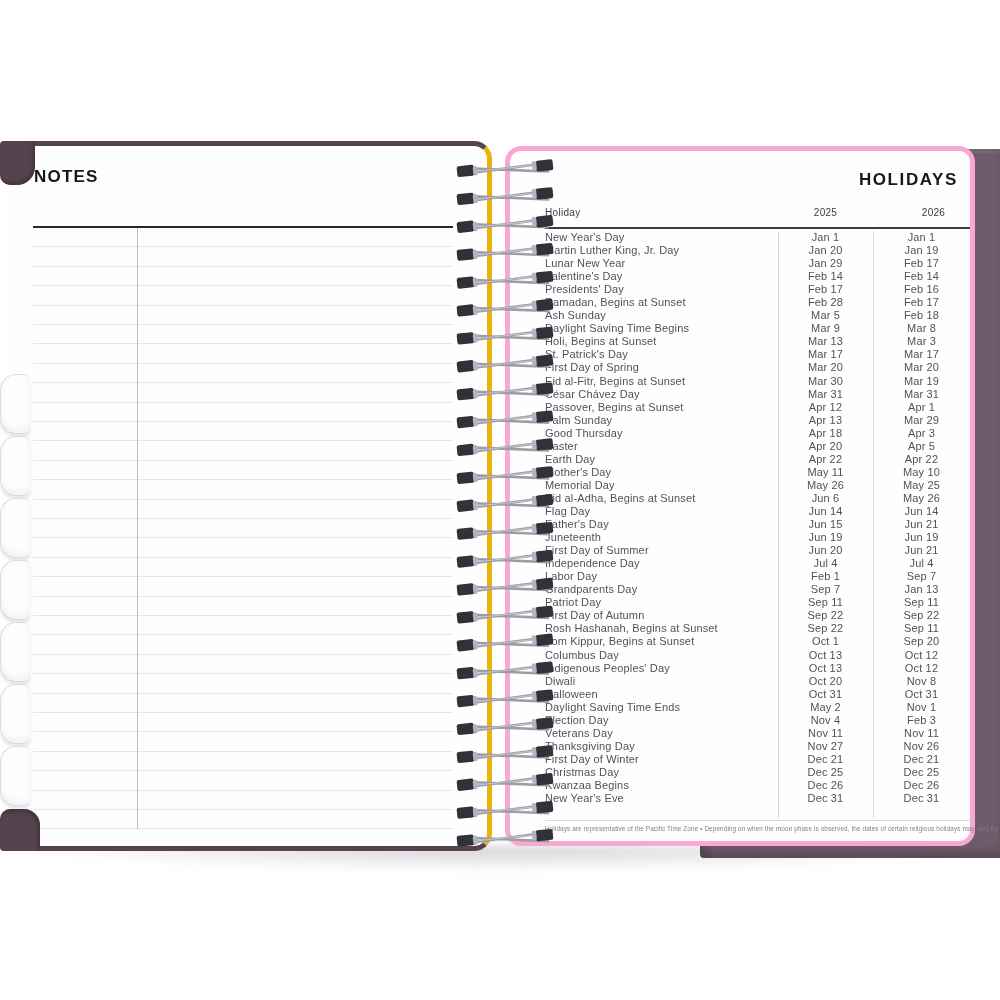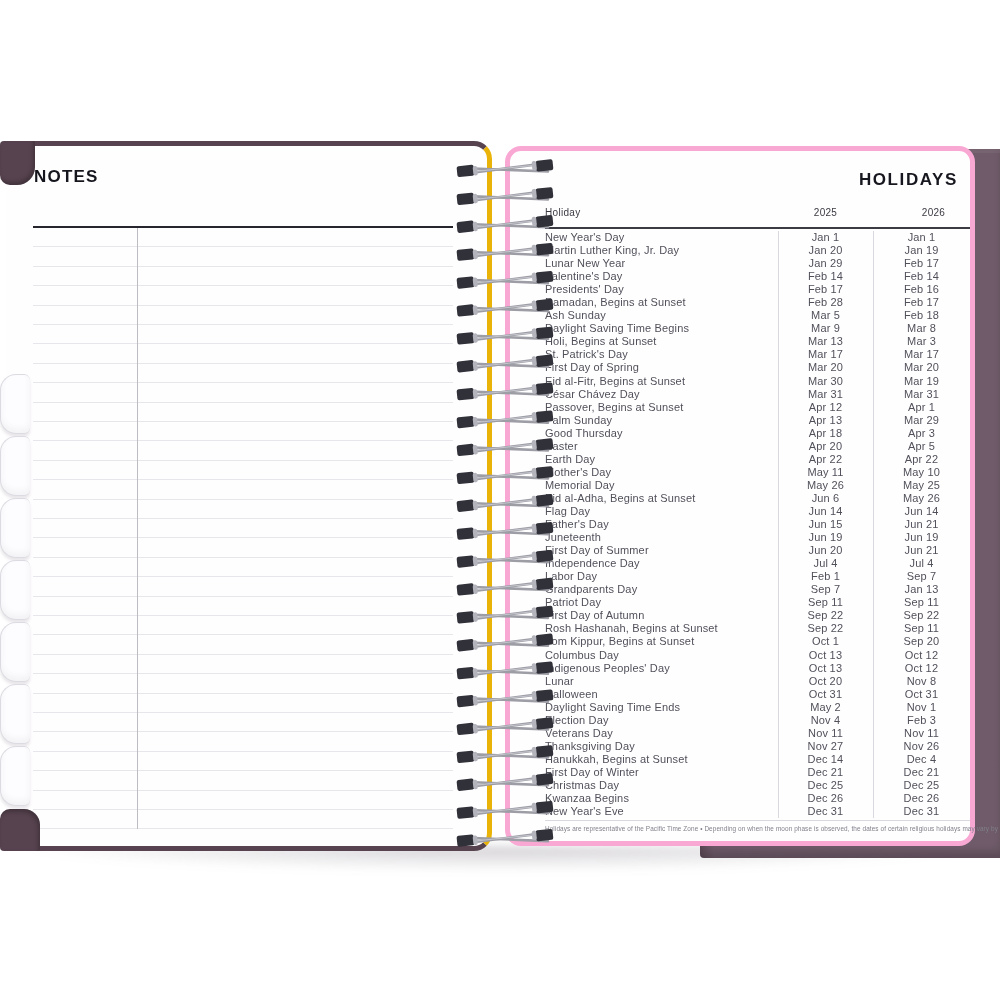--- a/index.html
+++ b/index.html
@@ -353,21 +353,21 @@
     <span class="cell-d2">Oct 12</span>
   </div>
 
   <div class="row">
     <span class="cell-name">Indigenous Peoples' Day</span>
     <span class="cell-d1">Oct 13</span>
     <span class="cell-d2">Oct 12</span>
   </div>
 
   <div class="row">
-    <span class="cell-name">Lunar</span>
+    <span class="cell-name">Diwali</span>
     <span class="cell-d1">Oct 20</span>
     <span class="cell-d2">Nov 8</span>
   </div>
 
   <div class="row">
     <span class="cell-name">Halloween</span>
     <span class="cell-d1">Oct 31</span>
     <span class="cell-d2">Oct 31</span>
   </div>
 
@@ -388,25 +388,20 @@
     <span class="cell-d1">Nov 11</span>
     <span class="cell-d2">Nov 11</span>
   </div>
 
   <div class="row">
     <span class="cell-name">Thanksgiving Day</span>
     <span class="cell-d1">Nov 27</span>
     <span class="cell-d2">Nov 26</span>
   </div>
 
-  <div class="row">
-    <span class="cell-name">Hanukkah, Begins at Sunset</span>
-    <span class="cell-d1">Dec 14</span>
-    <span class="cell-d2">Dec 4</span>
-  </div>
 
   <div class="row">
     <span class="cell-name">First Day of Winter</span>
     <span class="cell-d1">Dec 21</span>
     <span class="cell-d2">Dec 21</span>
   </div>
 
   <div class="row">
     <span class="cell-name">Christmas Day</span>
     <span class="cell-d1">Dec 25</span>

